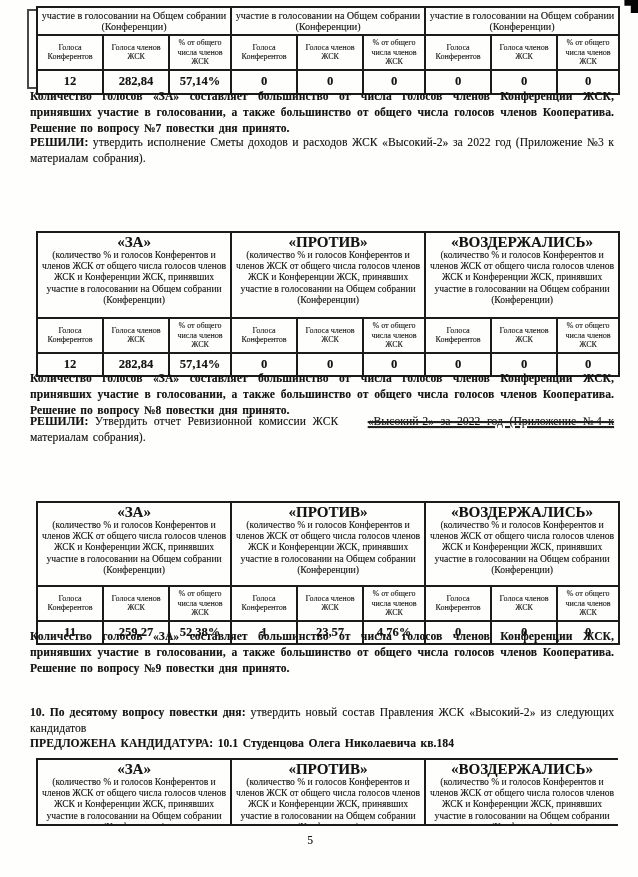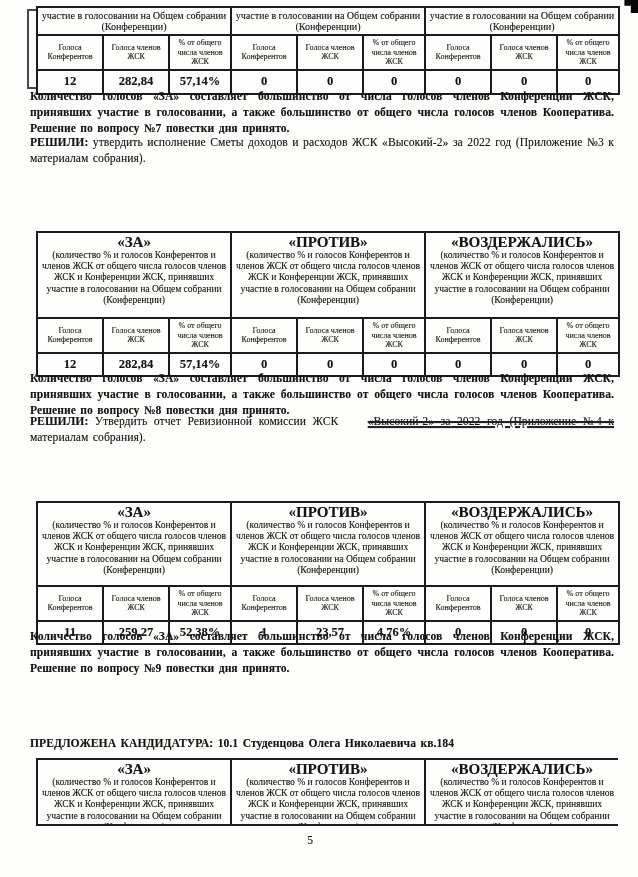--- a/index.html
+++ b/index.html
@@ -210,20 +210,21 @@
       <td>0</td>
       <td>0</td>
       <td>0</td>
     </tr>
   </tbody>
     </table>
 
   <div class="para bold" style="top:629px;">Количество голосов «ЗА» составляет большинство от числа голосов членов Конференции ЖСК, принявших участие в голосовании, а также большинство от общего числа голосов членов Кооператива. Решение по вопросу №9 повестки дня принято.</div>
 
 
+  <div class="para" style="top:705px;"><b>10. По десятому вопросу повестки дня:</b><span>  утвердить новый состав Правления ЖСК «Высокий-2» из следующих кандидатов</span></div>
 
   <div class="para bold" style="top:736px;">ПРЕДЛОЖЕНА КАНДИДАТУРА:  10.1  Студенцова Олега Николаевича кв.184</div>
 
   <div class="t4wrap">
     <table class="vote-table">
       <colgroup>
         <col style="width:194px">
           <col style="width:194px">
           <col style="width:194px">
       </colgroup>

